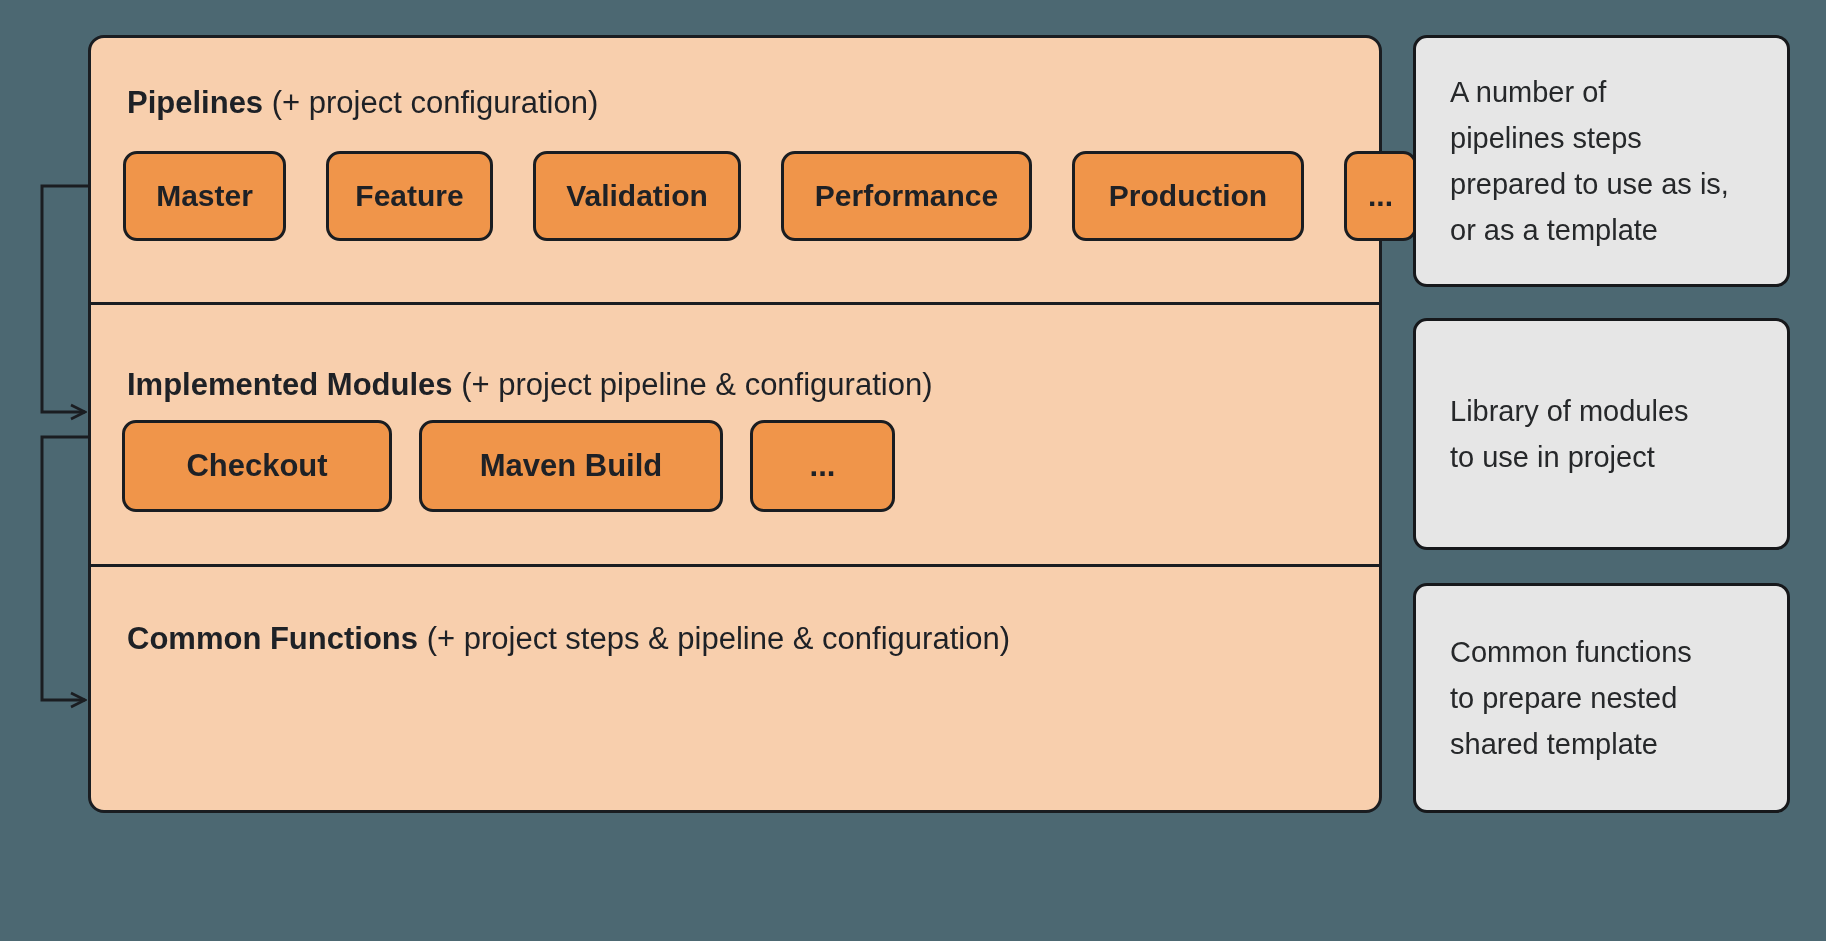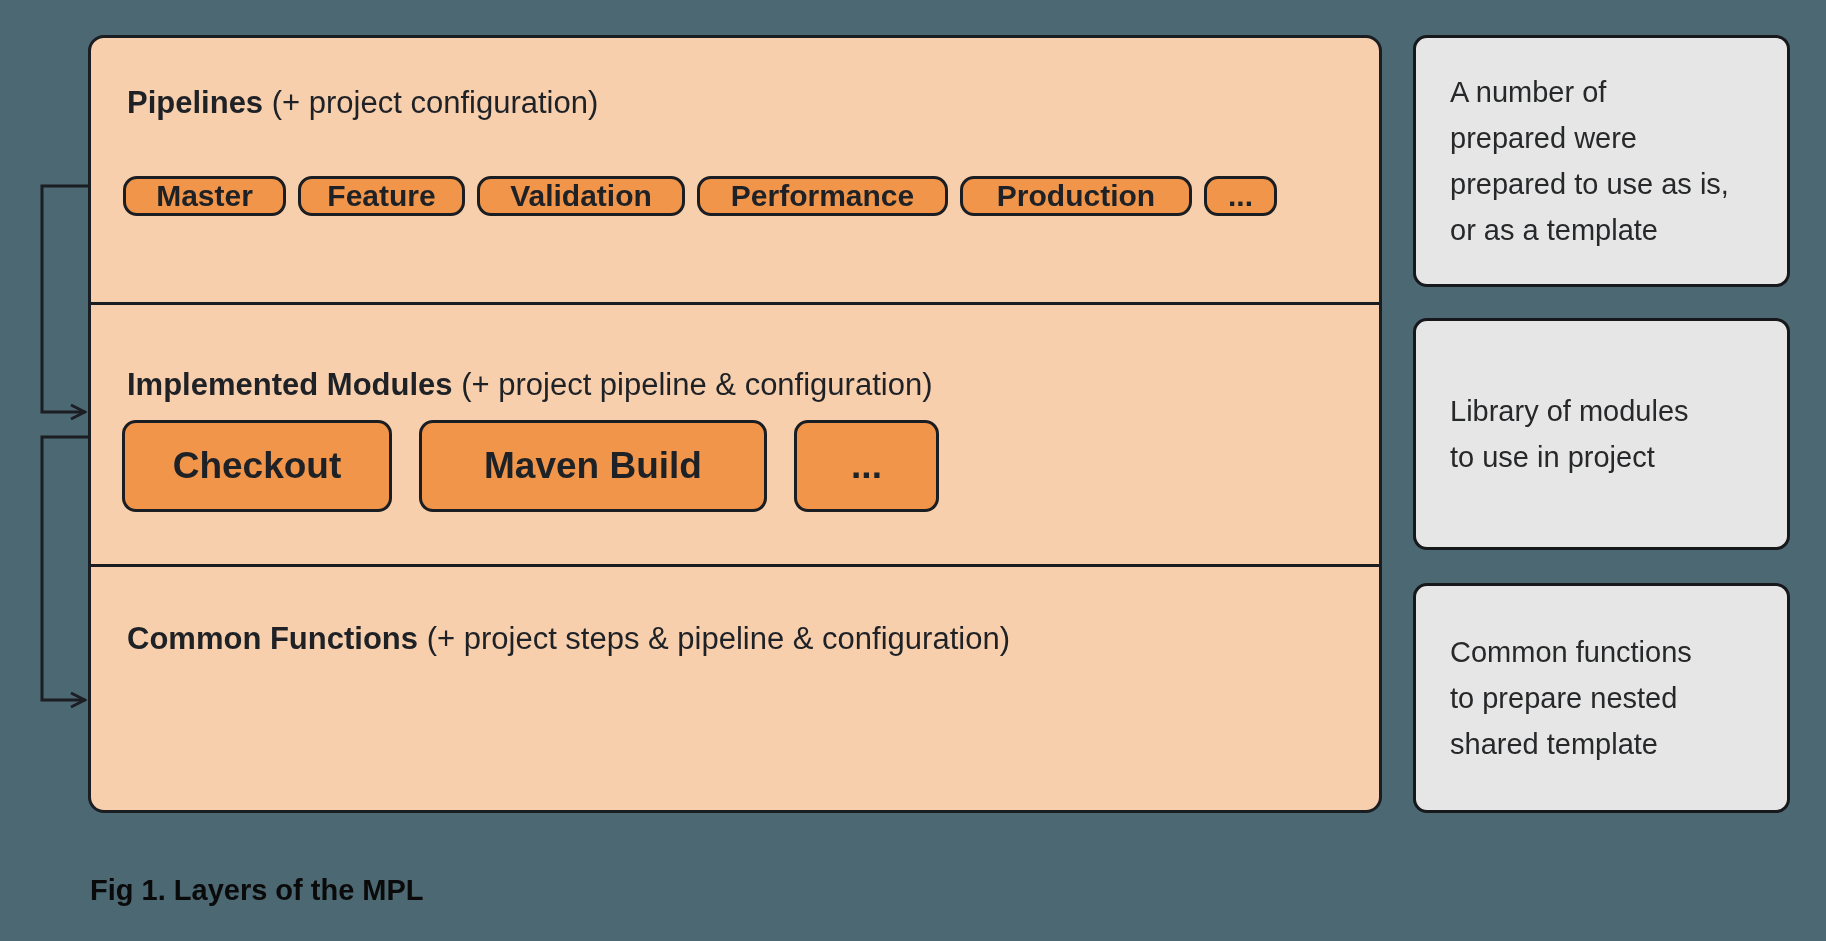--- a/index.html
+++ b/index.html
@@ -42,45 +42,45 @@
   .layer-title .tb { font-weight: bold; }
   .lt1 { top: 46px; }
   .lt2 { top: 328px; }
   .lt3 { top: 582px; }
 
   .btn-row {
     position: absolute;
     display: flex;
     align-items: stretch;
   }
-  .row1 { left: 32px; top: 113px; height: 90px; gap: 12px; align-items: center; }
+  .row1 { left: 32px; top: 113px; height: 90px; gap: 40px; }
   .row2 { left: 31px; top: 382px; height: 92px; gap: 27px; }
 
   .pill {
     box-sizing: border-box;
     background: #f0954a;
     border: 3px solid #1a1d21;
     border-radius: 14px;
     display: flex;
     align-items: center;
     justify-content: center;
     font-weight: bold;
     font-size: 30px;
     color: #1e2126;
     white-space: nowrap;
   }
-  .row2 .pill { font-size: 37px; }
+  .row2 .pill { font-size: 31px; }
   .w-master      { width: 163px; }
   .w-feature     { width: 167px; }
   .w-validation  { width: 208px; }
   .w-performance { width: 251px; }
   .w-production  { width: 232px; }
   .w-dots1       { width: 73px;  }
   .w-checkout    { width: 270px; }
-  .w-maven       { width: 348px; }
+  .w-maven       { width: 304px; }
   .w-openshift   { width: 378px; }
   .w-dots2       { width: 145px; }
 
   
   .note {
     position: absolute;
     left: 1413px;
     width: 377px;
     box-sizing: border-box;
     background: #e6e6e6;
@@ -156,29 +156,28 @@
       <div class="pill w-dots2">...</div>
     </div>
 
     <div class="layer-title lt3">
       <span class="tb">Common Functions</span><span> (+ project steps &amp; pipeline &amp; configuration)</span>
     </div>
   </div>
 
   <div class="note n1">
     <div>A number of</div>
-    <div>prepared were</div>
+    <div>pipelines steps</div>
     <div>prepared to use as is,</div>
     <div>or as a template</div>
   </div>
   <div class="note n2">
     <div>Library of modules</div>
     <div>to use in project</div>
   </div>
   <div class="note n3">
     <div>Common functions</div>
     <div>to prepare nested</div>
     <div>shared template</div>
   </div>
 
-  <div class="caption">Fig 1. Layers of the MPL</div>
 
 </div>
 
 </body></html>

